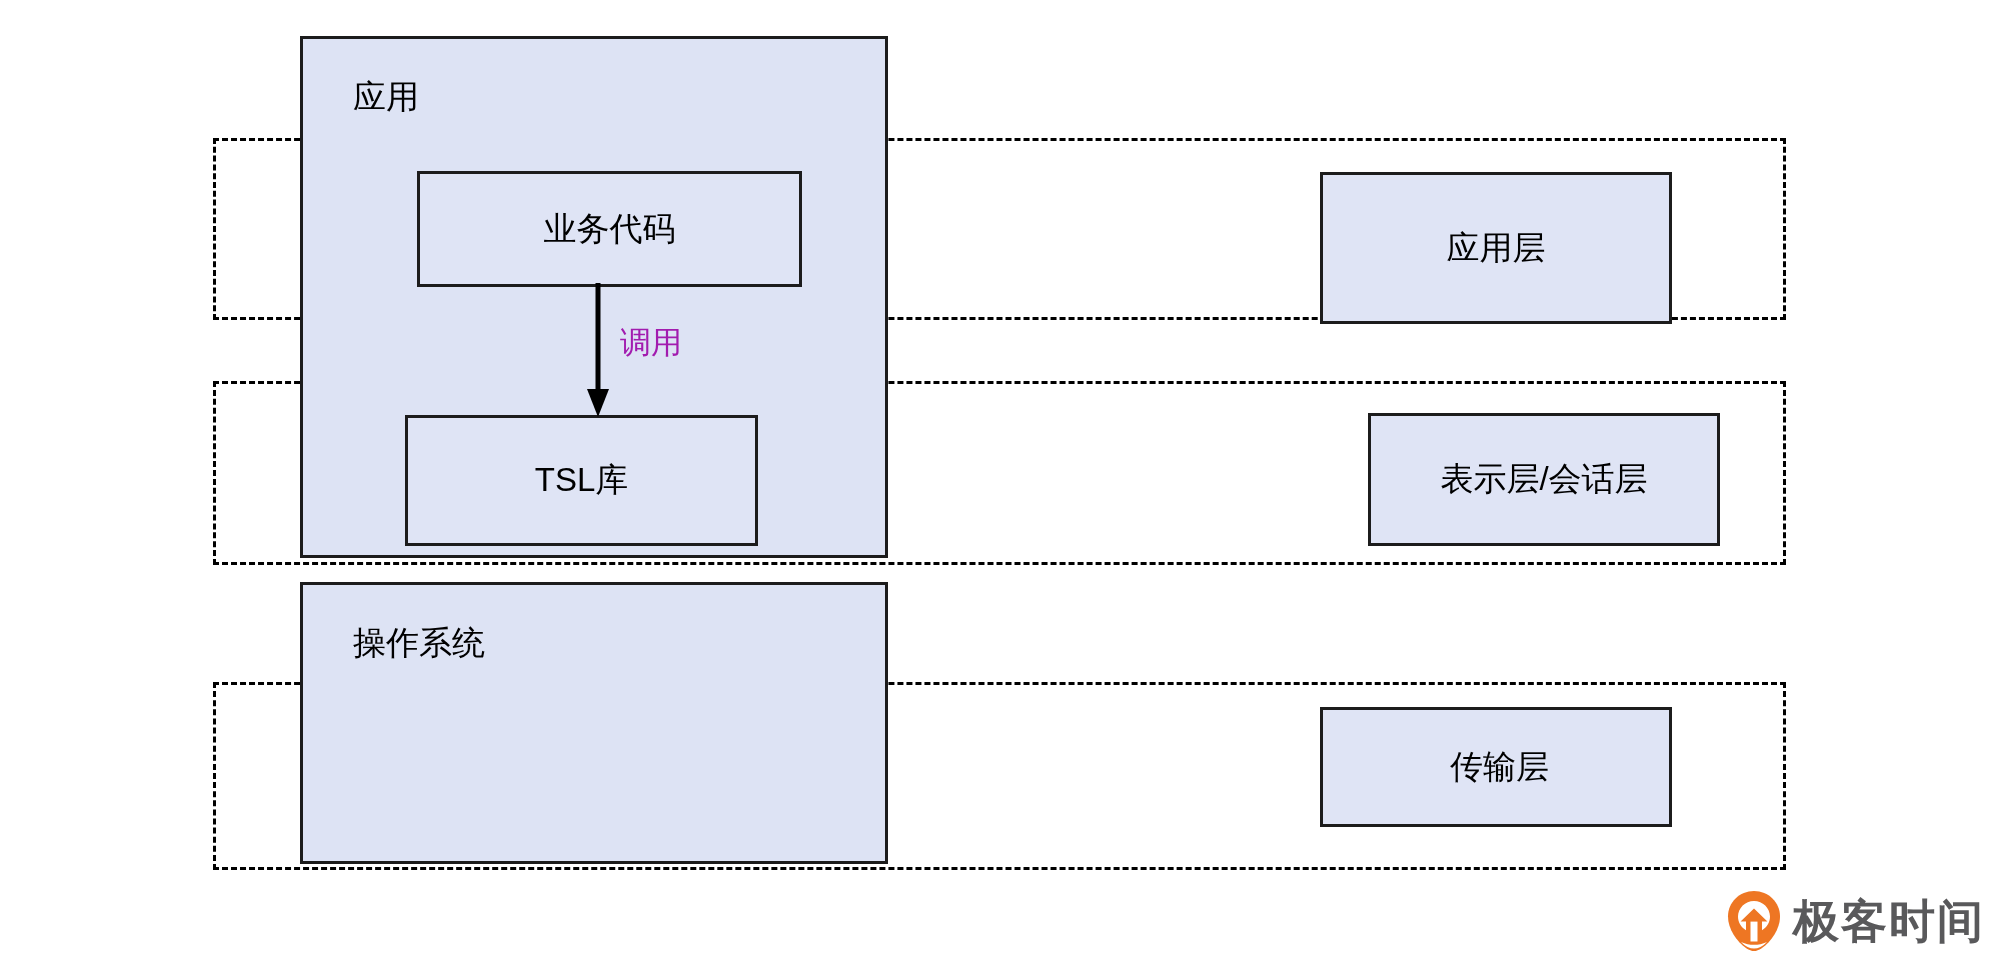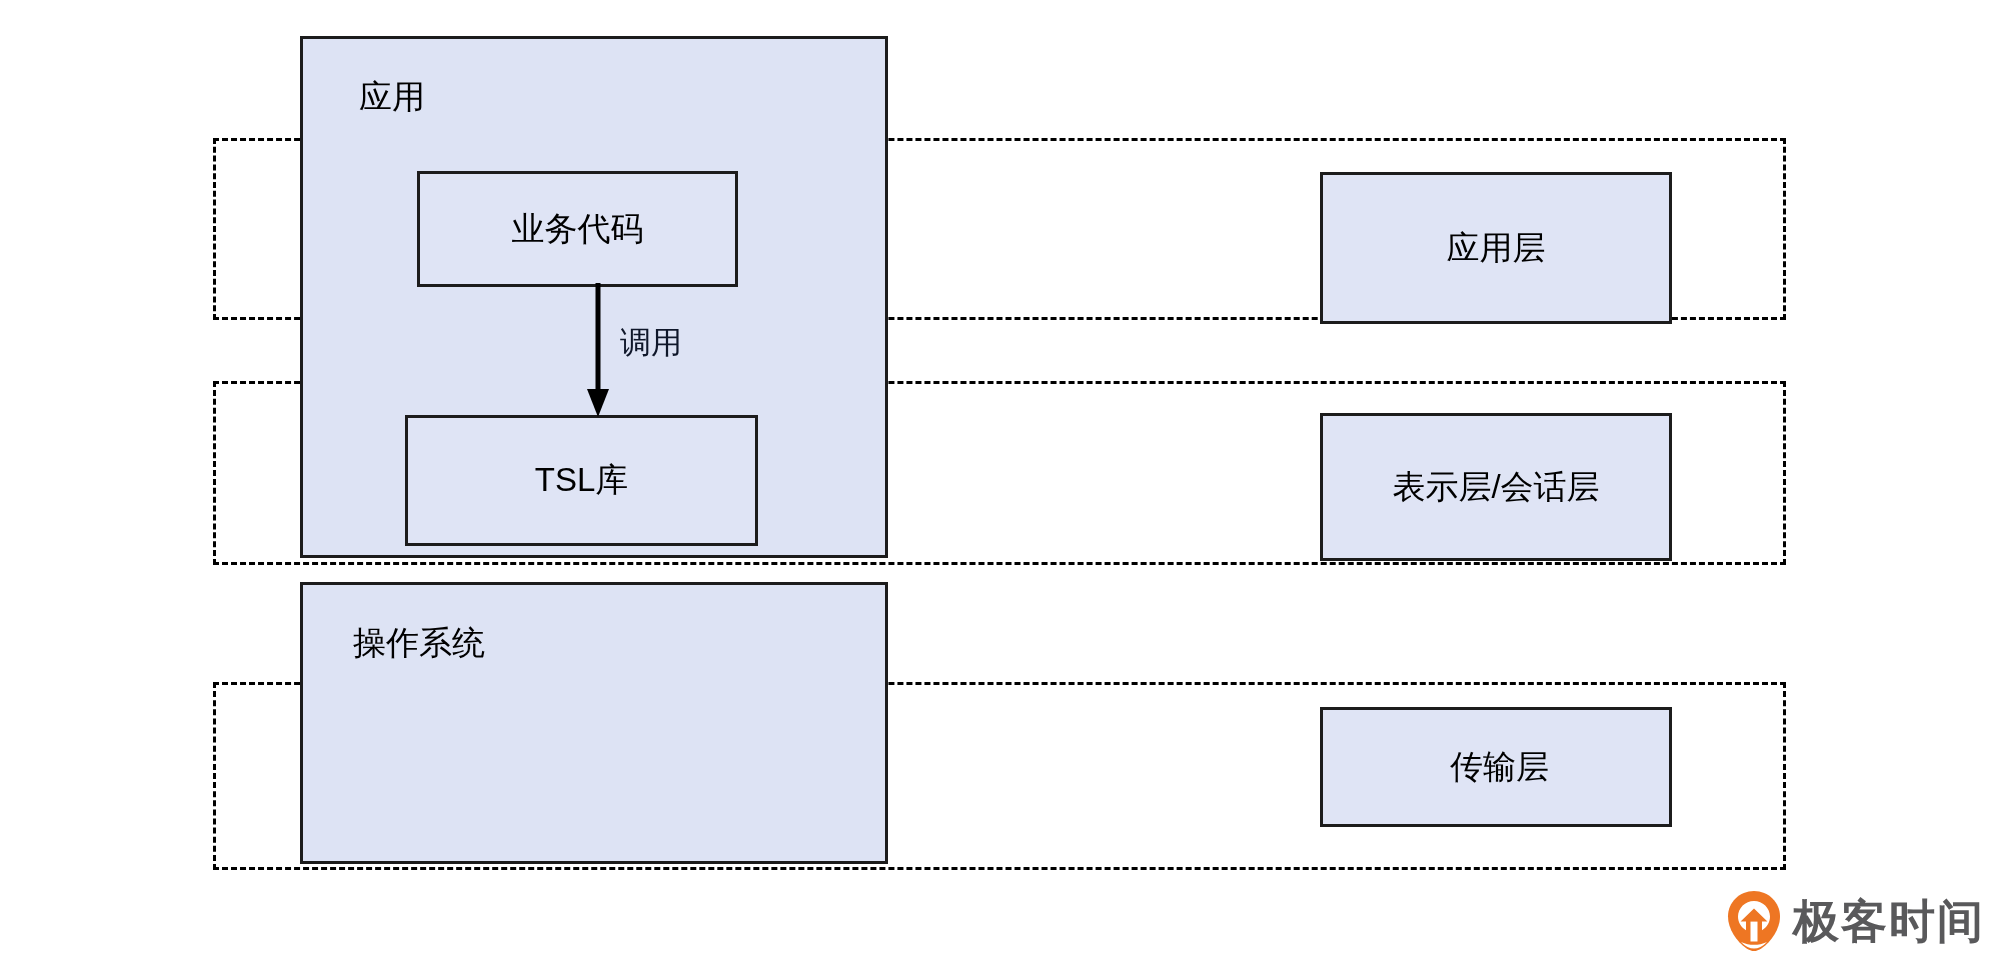--- a/index.html
+++ b/index.html
@@ -72,21 +72,21 @@
 
   
   .arrow-wrap {
     position: absolute;
     pointer-events: none;
   }
   .arrow-label {
     position: absolute;
     font-size: 31px;
     line-height: 1;
-    color: #0f172a;
+    color: #a21caf;
     white-space: nowrap;
   }
 
   
   .brand {
     position: absolute;
     display: flex;
     align-items: center;
     gap: 12px;
   }
@@ -108,41 +108,41 @@
 
 <div id="canvas">
 
   <div class="layer-band" style="left:213px; top:138px; width:1573px; height:182px;"></div>
 
   <div class="layer-band" style="left:213px; top:381px; width:1573px; height:184px;"></div>
 
   <div class="layer-band" style="left:213px; top:682px; width:1573px; height:188px;"></div>
 
   <div class="group-box" style="left:300px; top:36px; width:588px; height:522px;"></div>
-  <div class="group-title" style="left:353px; top:80px;margin-left:6px;">应用</div>
+  <div class="group-title" style="left:353px; top:80px;">应用</div>
 
   <div class="group-box" style="left:300px; top:582px; width:588px; height:282px;"></div>
   <div class="group-title" style="left:353px; top:626px;">操作系统</div>
 
-  <div class="node-box" style="left:417px; top:171px; width:321px; height:116px;">业务代码</div>
+  <div class="node-box" style="left:417px; top:171px; width:385px; height:116px;">业务代码</div>
 
   <div class="node-box" style="left:405px; top:415px; width:353px; height:131px;">TSL库</div>
 
 
   <div class="arrow-wrap" style="left:578px; top:283px; width:40px; height:136px;">
     <svg width="40" height="136" viewBox="0 0 40 136">
       <line x1="20" y1="0" x2="20" y2="116" stroke="#000000" stroke-width="5"></line>
       <polygon points="20,134 9,106 31,106" fill="#000000"></polygon>
     </svg>
   </div>
   <div class="arrow-label" style="left:620px; top:327px;">调用</div>
 
   <div class="layer-box" style="left:1320px; top:172px; width:352px; height:152px;">应用层</div>
 
-  <div class="layer-box" style="left:1320px; top:413px; width:352px; height:148px;">表示层/会话层</div>
+  <div class="layer-box" style="left:1368px; top:413px; width:352px; height:133px;">表示层/会话层</div>
 
   <div class="layer-box" style="left:1320px; top:707px; width:352px; height:120px;padding-left:7px;">传输层</div>
 
   <div class="brand" style="left:1727px; top:890px;">
     <svg class="brand-mark" viewBox="0 0 54 62">
       <path d="M27 1 C12.6 1 1 12.4 1 26.4 C1 39 9.6 51.5 19.3 58.2
                C22.1 60.1 24.6 61 27 61 C29.4 61 31.9 60.1 34.7 58.2
                C44.4 51.5 53 39 53 26.4 C53 12.4 41.4 1 27 1 Z" fill="#ee7623"></path>
       <path d="M27 11 C18.2 11 11 18 11 26.6 C11 32.4 14.2 37.5 19 40.2
                L19 31.6 L13.6 31.6 L27 18.6 L40.4 31.6 L35 31.6 L35 40.2

